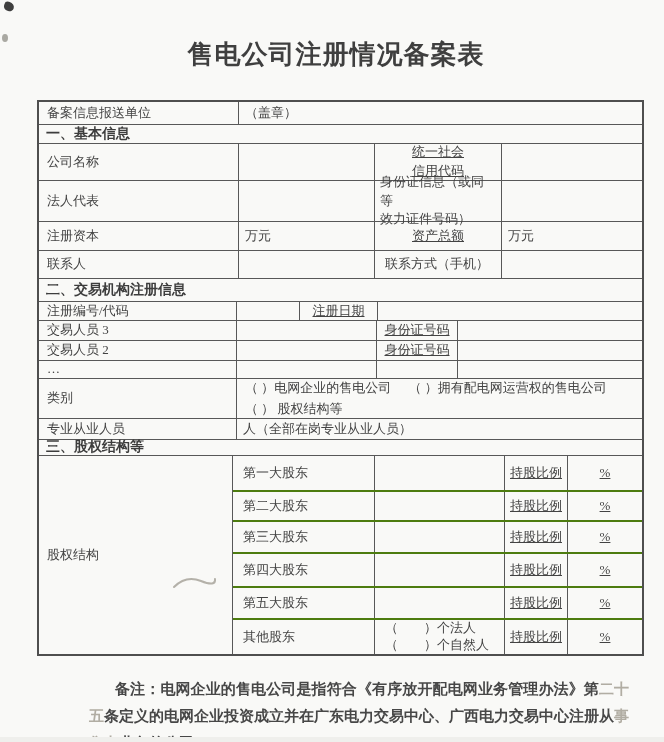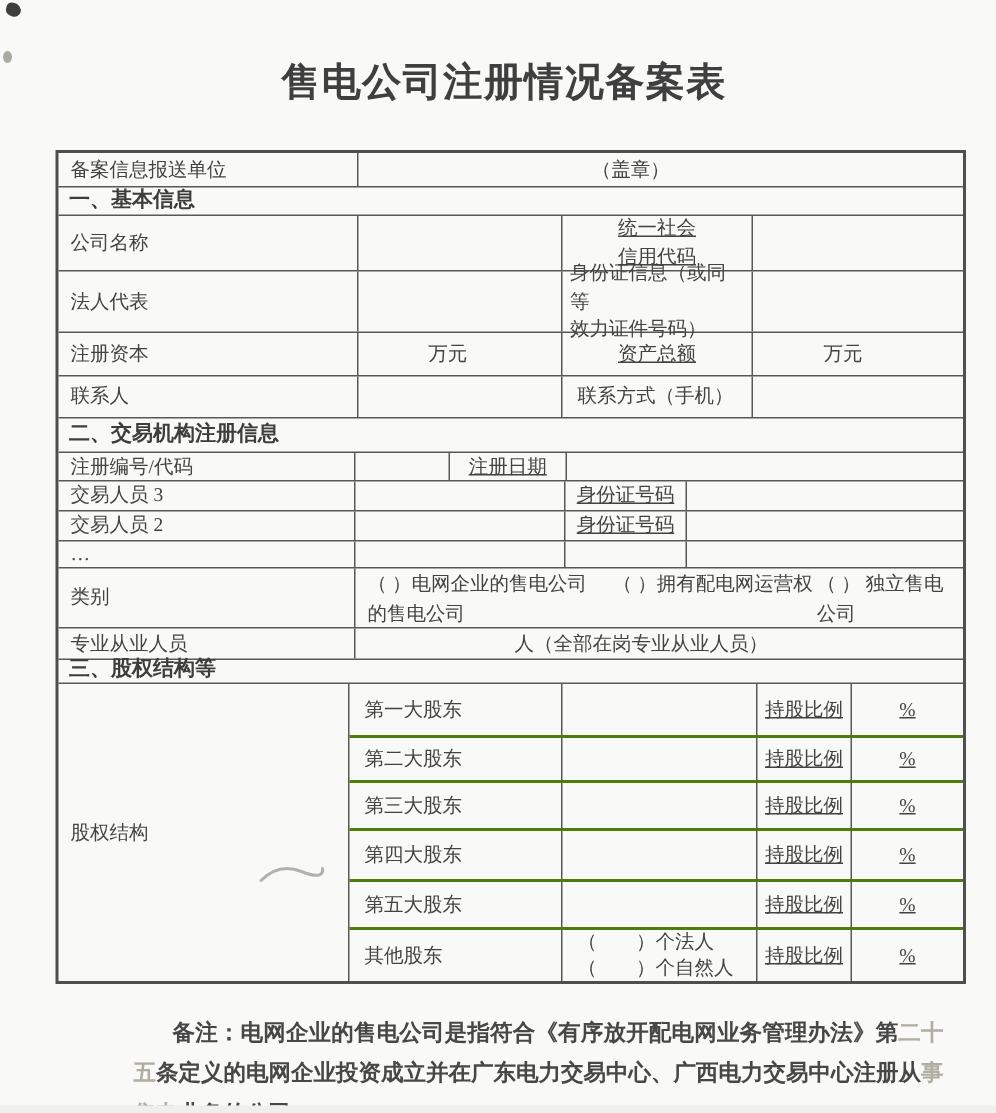--- a/index.html
+++ b/index.html
@@ -27,34 +27,34 @@
     display:flex;align-items:center;box-sizing:border-box;
     border-right:1px solid #585858;
     padding:0 6px;font-size:13px;line-height:1.15;color:#434343;
   }
   .cell:last-child{border-right:none;}
   .flex1{flex:1;min-width:0;}
   .sechead{font-weight:bold;font-size:14px;padding-left:7px;color:#3d3d3d;}
   .pl8{padding-left:8px;}
   .pl10{padding-left:10px;}
   .center{justify-content:center;text-align:center;text-decoration:underline;}
-  .right{justify-content:center;}
+  .right{justify-content:flex-start;}
   .multiline{white-space:pre-line;}
   .lh145{line-height:1.45;}
   
   .w200{width:200px;} .w136{width:136px;} .w127{width:127px;}
   .w198{width:198px;} .w63{width:63px;}  .w78{width:78px;}
   .w140{width:140px;} .w81{width:81px;}
   .w194{width:194px;} .w142{width:142px;} .w130{width:130px;}
   
   .s3right{flex:1;display:flex;flex-direction:column;min-width:0;}
   .s3sub{display:flex;border-bottom:2px solid #4d7c0f;flex:0 0 auto;box-sizing:border-box;}
   .s3sub:last-child{border-bottom:none;flex:1;}
   .col2lines{flex-direction:column;align-items:flex-start;justify-content:center;line-height:1.3;}
-  .catcell{flex-direction:row;align-items:flex-start;justify-content:center;line-height:1.55;padding-left:8px;}
+  .catcell{flex-direction:column;align-items:flex-start;justify-content:center;line-height:1.55;padding-left:8px;}
   .catgap{margin-left:14px;}
   
   .note{
     position:absolute;left:73px;top:660px;width:540px;margin:16px;
     font-size:15px;font-weight:bold;line-height:27px;
     text-align:justify;text-indent:26px;color:#474747;
   }
   .faded{color:#b1ada3;}
   
   .speck1{position:absolute;left:4px;top:2px;width:10px;height:9px;background:#3f3f3f;
@@ -154,21 +154,21 @@
     </div>
 
     <div class="row" style="height:40px">
       <div class="cell w198 pl8">类别</div>
       <div class="cell flex1 catcell">
         <div>
           <span>（  ）电网企业的售电公司</span>
           <span class="catgap">（  ）拥有配电网运营权的售电公司</span>
         </div>
         <div>
-          <span>（  ） 独立售电公司</span>
+          <span>（  ） 股权结构等</span>
         </div>
       </div>
     </div>
 
     <div class="row" style="height:21px">
       <div class="cell w198 pl8">专业从业人员</div>
       <div class="cell flex1 right" style="padding-right:30px">
         <span>人（全部在岗专业从业人员）</span>
       </div>
     </div>

